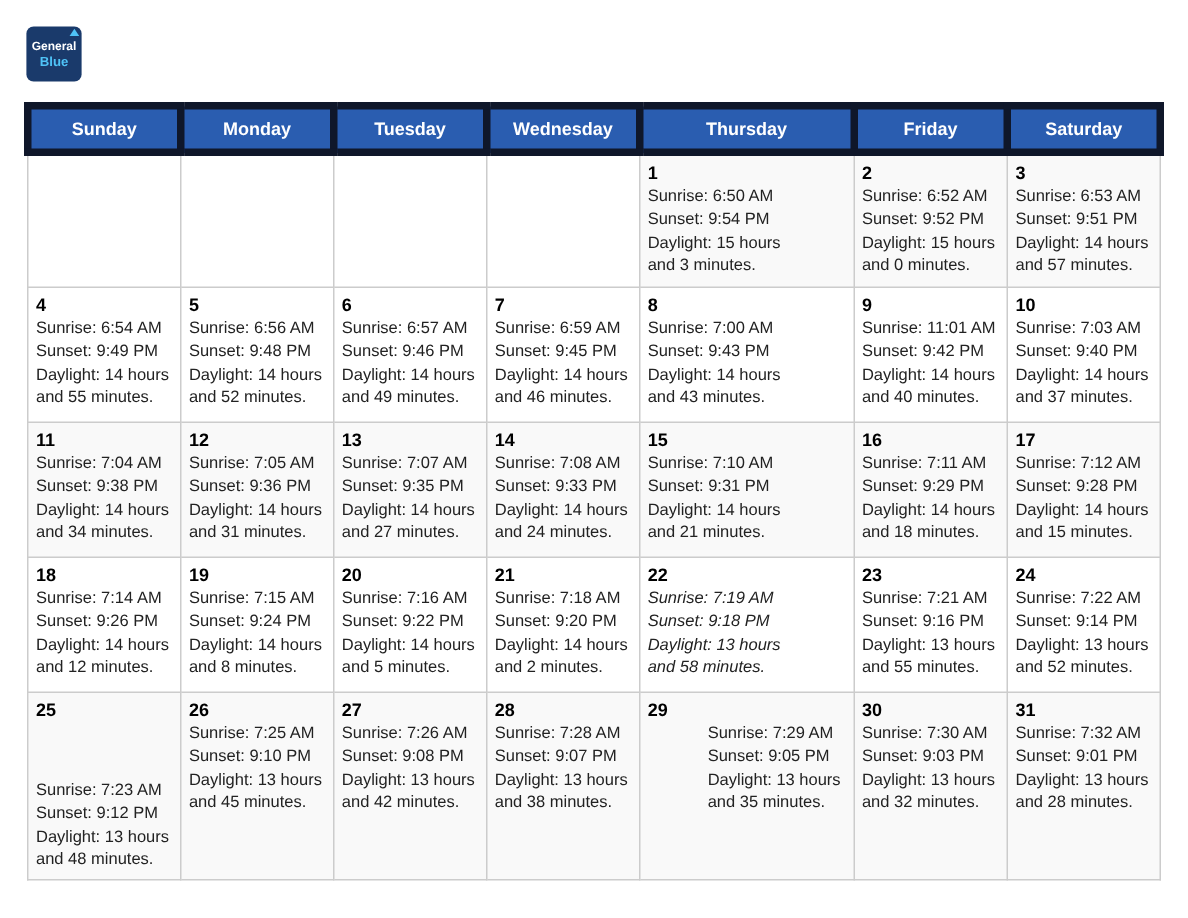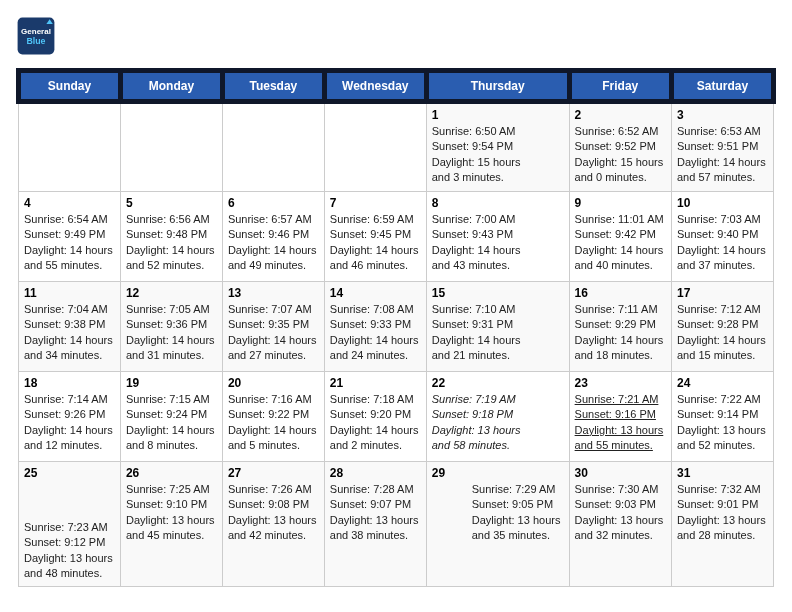--- a/index.html
+++ b/index.html
@@ -277,21 +277,21 @@
         </td>
         <td>
           <span class="day-num">22</span>
           <div class="day-info" style="white-space: pre-line; font-style: italic;">Sunrise: 7:19 AM
 Sunset: 9:18 PM
 Daylight: 13 hours
 and 58 minutes.</div>
         </td>
         <td>
           <span class="day-num">23</span>
-          <div class="day-info" style="white-space: pre-line; text-decoration: underline;">Sunrise: 7:21 AM
+          <div class="day-info" style="white-space: pre-line;">Sunrise: 7:21 AM
 Sunset: 9:16 PM
 Daylight: 13 hours
 and 55 minutes.</div>
         </td>
         <td>
           <span class="day-num">24</span>
           <div class="day-info" style="white-space: pre-line;">Sunrise: 7:22 AM
 Sunset: 9:14 PM
 Daylight: 13 hours
 and 52 minutes.</div>

